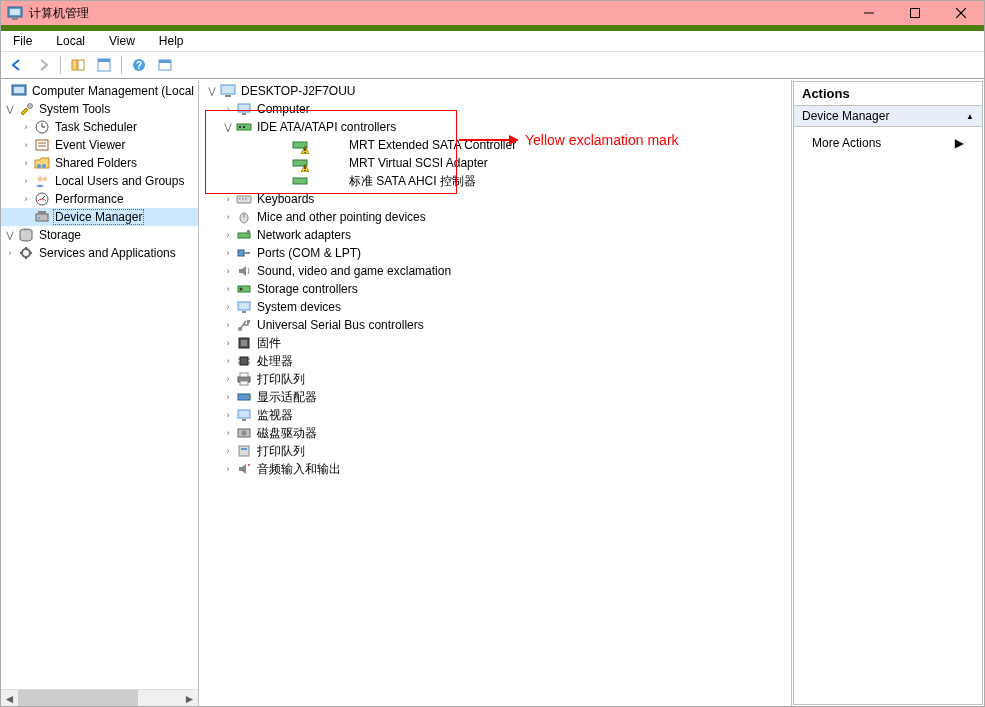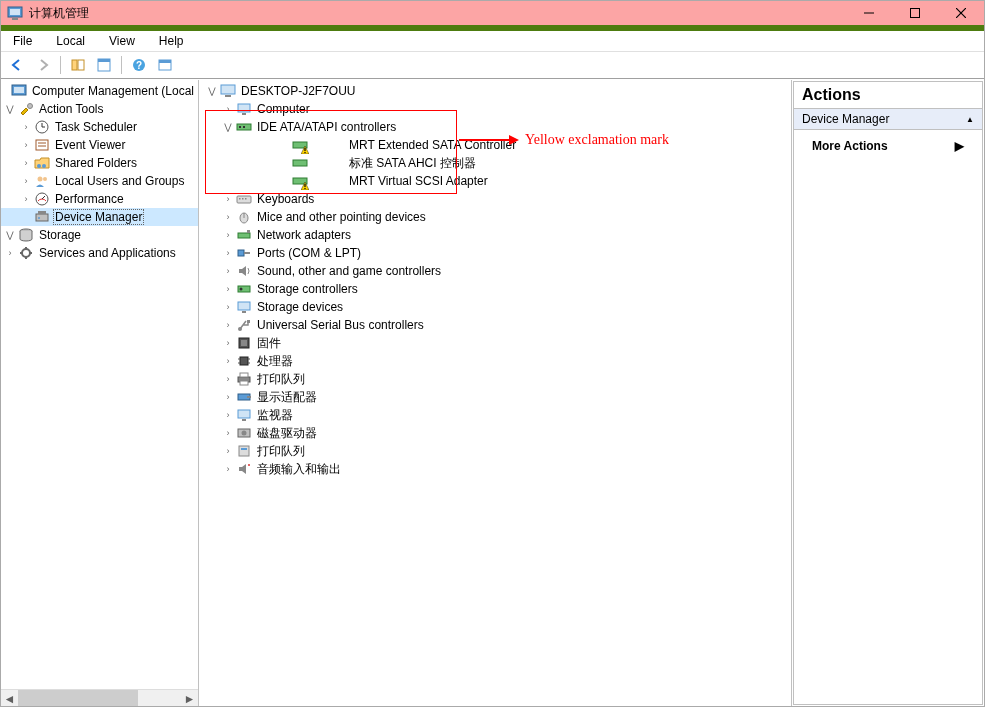--- a/index.html
+++ b/index.html
@@ -47,30 +47,30 @@
 .c-ind0 { padding-left: 6px; }
 .c-ind1 { padding-left: 22px; }
 .c-ind2 { padding-left: 42px; gap: 36px; }
 
 
 .hscroll { height: 17px; background: #f0f0f0; border-top: 1px solid #ddd; display: flex; }
 .hscroll .thumb { background: #cdcdcd; height: 100%; }
 .hscroll .arrow { width: 17px; height: 17px; display: flex; align-items: center; justify-content: center; color: #606060; }
 
 
-.actions-header { background: #fff; border-bottom: 1px solid #c0c0c0; padding: 4px 8px; font-weight: bold; font-size: 16px; }
+.actions-header { background: #fff; border-bottom: 1px solid #c0c0c0; padding: 4px 8px; font-weight: bold; font-size: 13px; }
 .actions-section { background: #e7edf9; border-bottom: 1px solid #c0c0c0; padding: 3px 8px; display: flex; justify-content: space-between; align-items: center; }
 .actions-section .collapse-arrow { font-size: 8px; }
 .actions-list { padding: 6px 0; }
-.actions-item { padding: 3px 18px; display: flex; justify-content: space-between; align-items: center; font-weight: bold; }
+.actions-item { padding: 3px 18px; display: flex; justify-content: space-between; align-items: center; }
 
 
 .annotation-box { position: absolute; border: 1px solid red; pointer-events: none; }
 .annotation-arrow { position: absolute; pointer-events: none; }
-.annotation-text { position: absolute; color: red; font-family: Liberation Serif, serif; font-size: 14px; pointer-events: none; }
+.annotation-text { position: absolute; color: red; font-family: Liberation Sans, sans-serif; font-size: 14px; pointer-events: none; }
 
 
 .warn-badge { position: absolute; bottom: -1px; right: -1px; width: 8px; height: 8px; }
 
 svg { display: block; }
 </style>
 </head>
 <body>
 
 <div class="titlebar">
@@ -162,21 +162,21 @@
         <span class="label">Computer Management (Local</span>
       </div>
       <div class="tree-row ind0">
         <span class="expander">⋁</span>
         <span class="tree-icon">
             <svg viewBox="0 0 16 16">
               <path d="M3 12 L8 7 L10 9 L5 14 Z" fill="#e6b800" stroke="#a67c00"></path>
               <circle cx="12" cy="5" r="2.5" fill="#c0c0c0" stroke="#888"></circle>
             </svg>
           </span>
-        <span class="label">Action Tools</span>
+        <span class="label">System Tools</span>
       </div>
       <div class="tree-row ind1">
         <span class="expander">›</span>
         <span class="tree-icon">
             <svg viewBox="0 0 16 16">
               <circle cx="8" cy="8" r="6" fill="#fff" stroke="#555"></circle>
               <line x1="8" y1="8" x2="8" y2="4" stroke="#333"></line>
               <line x1="8" y1="8" x2="11" y2="8" stroke="#333"></line>
             </svg>
           </span>
@@ -309,40 +309,40 @@
               <polygon points="4,0 8,8 0,8" fill="#ffd400" stroke="#000" stroke-width="0.4"></polygon>
               <line x1="4" y1="2" x2="4" y2="5" stroke="#000" stroke-width="1.2"></line>
               <circle cx="4" cy="6.5" r="0.7" fill="#000"></circle>
             </svg>
         </span>
         <span class="label">MRT Extended SATA Controller</span>
       </div>
       <div class="tree-row c-ind2">
         <span class="expander blank">›</span>
         <span class="tree-icon">
-            <svg viewBox="0 0 16 16">
-              <rect x="1" y="5" width="14" height="6" fill="#6fbf73" stroke="#2e7d32"></rect>
-            </svg>
-          </span>
-        <span class="label">标准 SATA AHCI 控制器</span>
-      </div>
-      <div class="tree-row c-ind2">
-        <span class="expander blank">›</span>
-        <span class="tree-icon">
           <svg viewBox="0 0 16 16">
               <rect x="1" y="5" width="14" height="6" fill="#6fbf73" stroke="#2e7d32"></rect>
             </svg>
           <svg class="warn-badge" viewBox="0 0 8 8">
               <polygon points="4,0 8,8 0,8" fill="#ffd400" stroke="#000" stroke-width="0.4"></polygon>
               <line x1="4" y1="2" x2="4" y2="5" stroke="#000" stroke-width="1.2"></line>
               <circle cx="4" cy="6.5" r="0.7" fill="#000"></circle>
             </svg>
         </span>
         <span class="label">MRT Virtual SCSI Adapter</span>
       </div>
+      <div class="tree-row c-ind2">
+        <span class="expander blank">›</span>
+        <span class="tree-icon">
+            <svg viewBox="0 0 16 16">
+              <rect x="1" y="5" width="14" height="6" fill="#6fbf73" stroke="#2e7d32"></rect>
+            </svg>
+          </span>
+        <span class="label">标准 SATA AHCI 控制器</span>
+      </div>
       <div class="tree-row c-ind1">
         <span class="expander">›</span>
         <span class="tree-icon">
             <svg viewBox="0 0 16 16">
               <rect x="1" y="5" width="14" height="7" rx="1" fill="#ddd" stroke="#888"></rect>
               <rect x="3" y="7" width="1.5" height="1.5" fill="#888"></rect>
               <rect x="6" y="7" width="1.5" height="1.5" fill="#888"></rect>
               <rect x="9" y="7" width="1.5" height="1.5" fill="#888"></rect>
             </svg>
           </span>
@@ -379,41 +379,41 @@
         <span class="label">Ports (COM &amp; LPT)</span>
       </div>
       <div class="tree-row c-ind1">
         <span class="expander">›</span>
         <span class="tree-icon">
             <svg viewBox="0 0 16 16">
               <path d="M3 6 L6 6 L10 3 L10 13 L6 10 L3 10 Z" fill="#888"></path>
               <path d="M12 5 Q14 8 12 11" fill="none" stroke="#888"></path>
             </svg>
           </span>
-        <span class="label">Sound, other and game controllers</span>
+        <span class="label">Sound, video and game exclamation</span>
       </div>
       <div class="tree-row c-ind1">
         <span class="expander">›</span>
         <span class="tree-icon">
             <svg viewBox="0 0 16 16">
               <rect x="2" y="5" width="12" height="6" fill="#6fbf73" stroke="#2e7d32"></rect>
               <circle cx="5" cy="8" r="1.5" fill="#333"></circle>
             </svg>
           </span>
         <span class="label">Storage controllers</span>
       </div>
       <div class="tree-row c-ind1">
         <span class="expander">›</span>
         <span class="tree-icon">
             <svg viewBox="0 0 16 16">
               <rect x="2" y="3" width="12" height="8" fill="#d0e4f5" stroke="#5b9bd5"></rect>
               <rect x="6" y="12" width="4" height="2" fill="#888"></rect>
             </svg>
           </span>
-        <span class="label">Storage devices</span>
+        <span class="label">System devices</span>
       </div>
       <div class="tree-row c-ind1">
         <span class="expander">›</span>
         <span class="tree-icon">
             <svg viewBox="0 0 16 16">
               <circle cx="4" cy="12" r="2" fill="#888"></circle>
               <path d="M4 12 L10 4 M7 8 L12 8 L12 5" fill="none" stroke="#888" stroke-width="1.5"></path>
               <rect x="11" y="3" width="3" height="3" fill="#888"></rect>
             </svg>
           </span>

